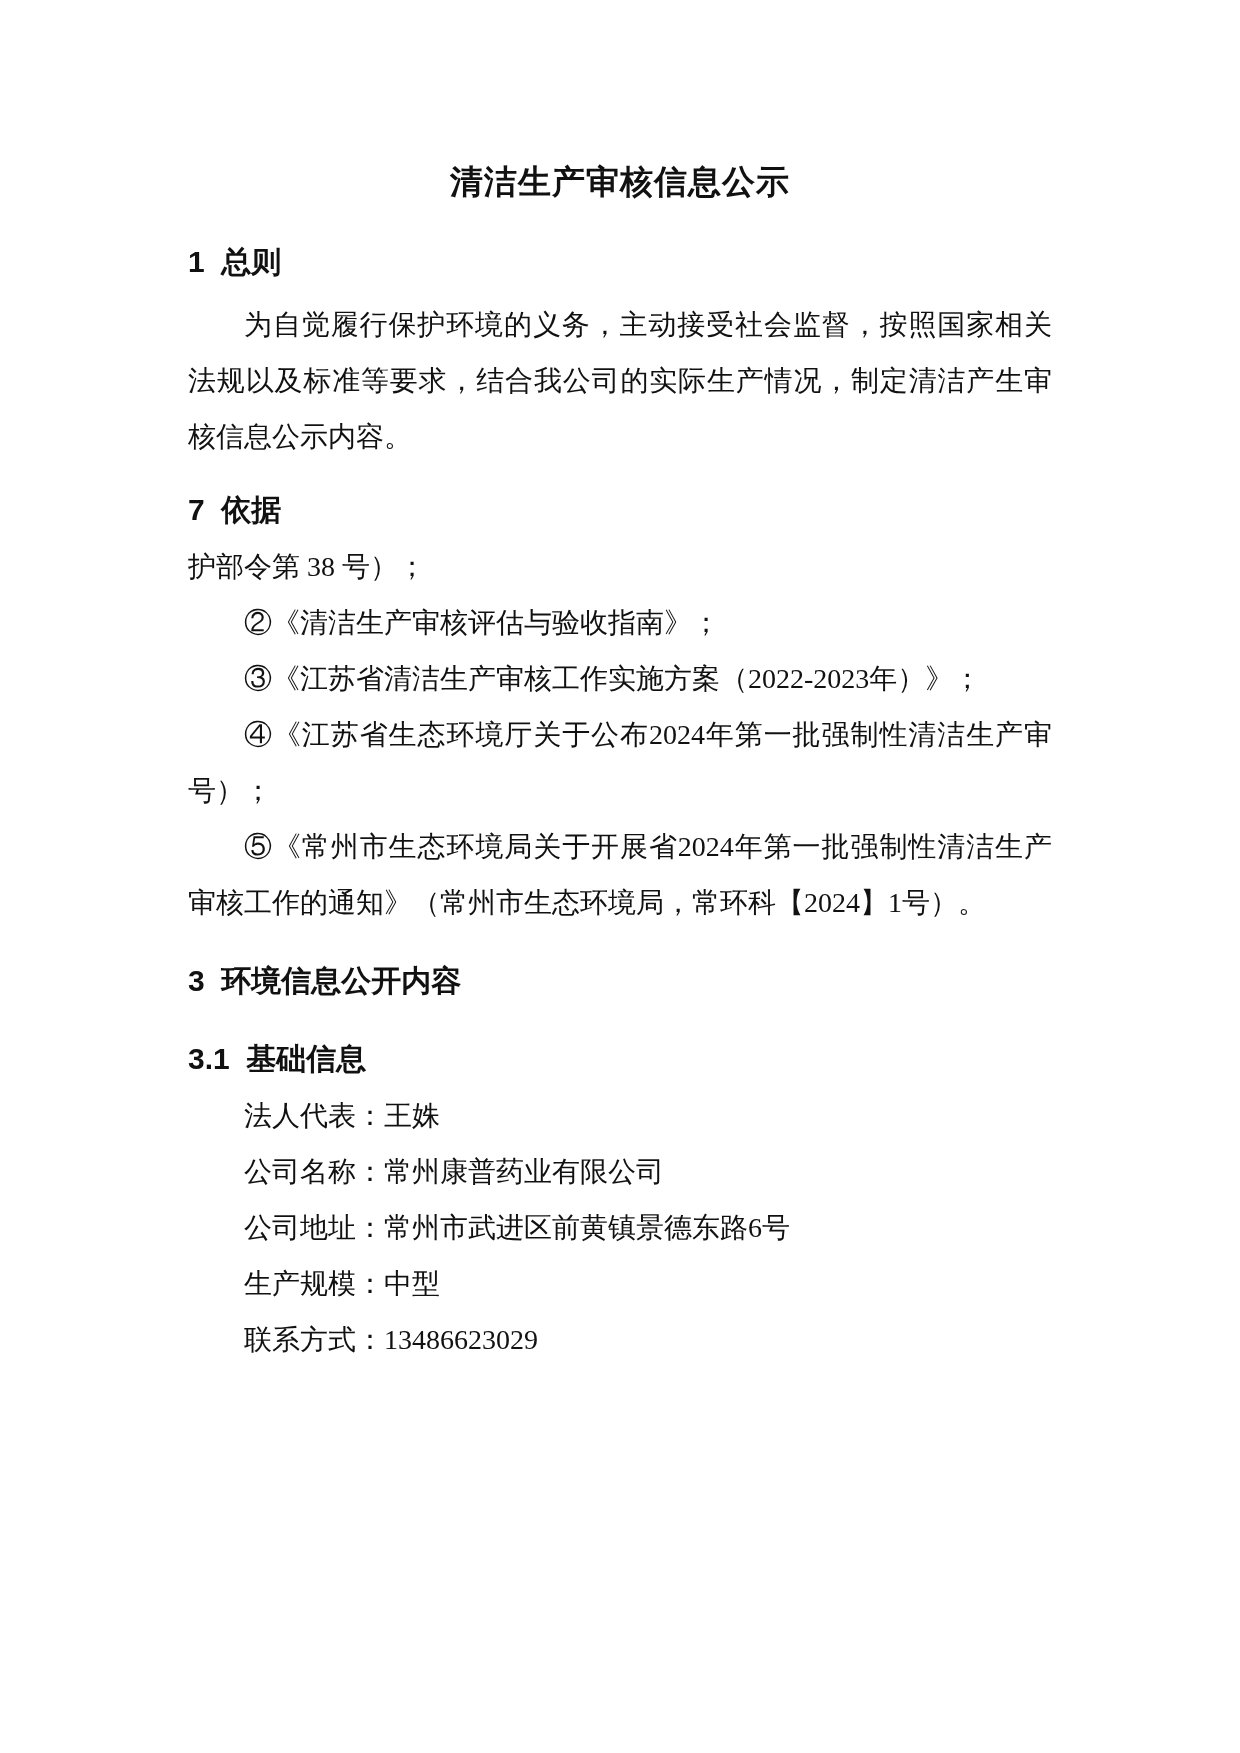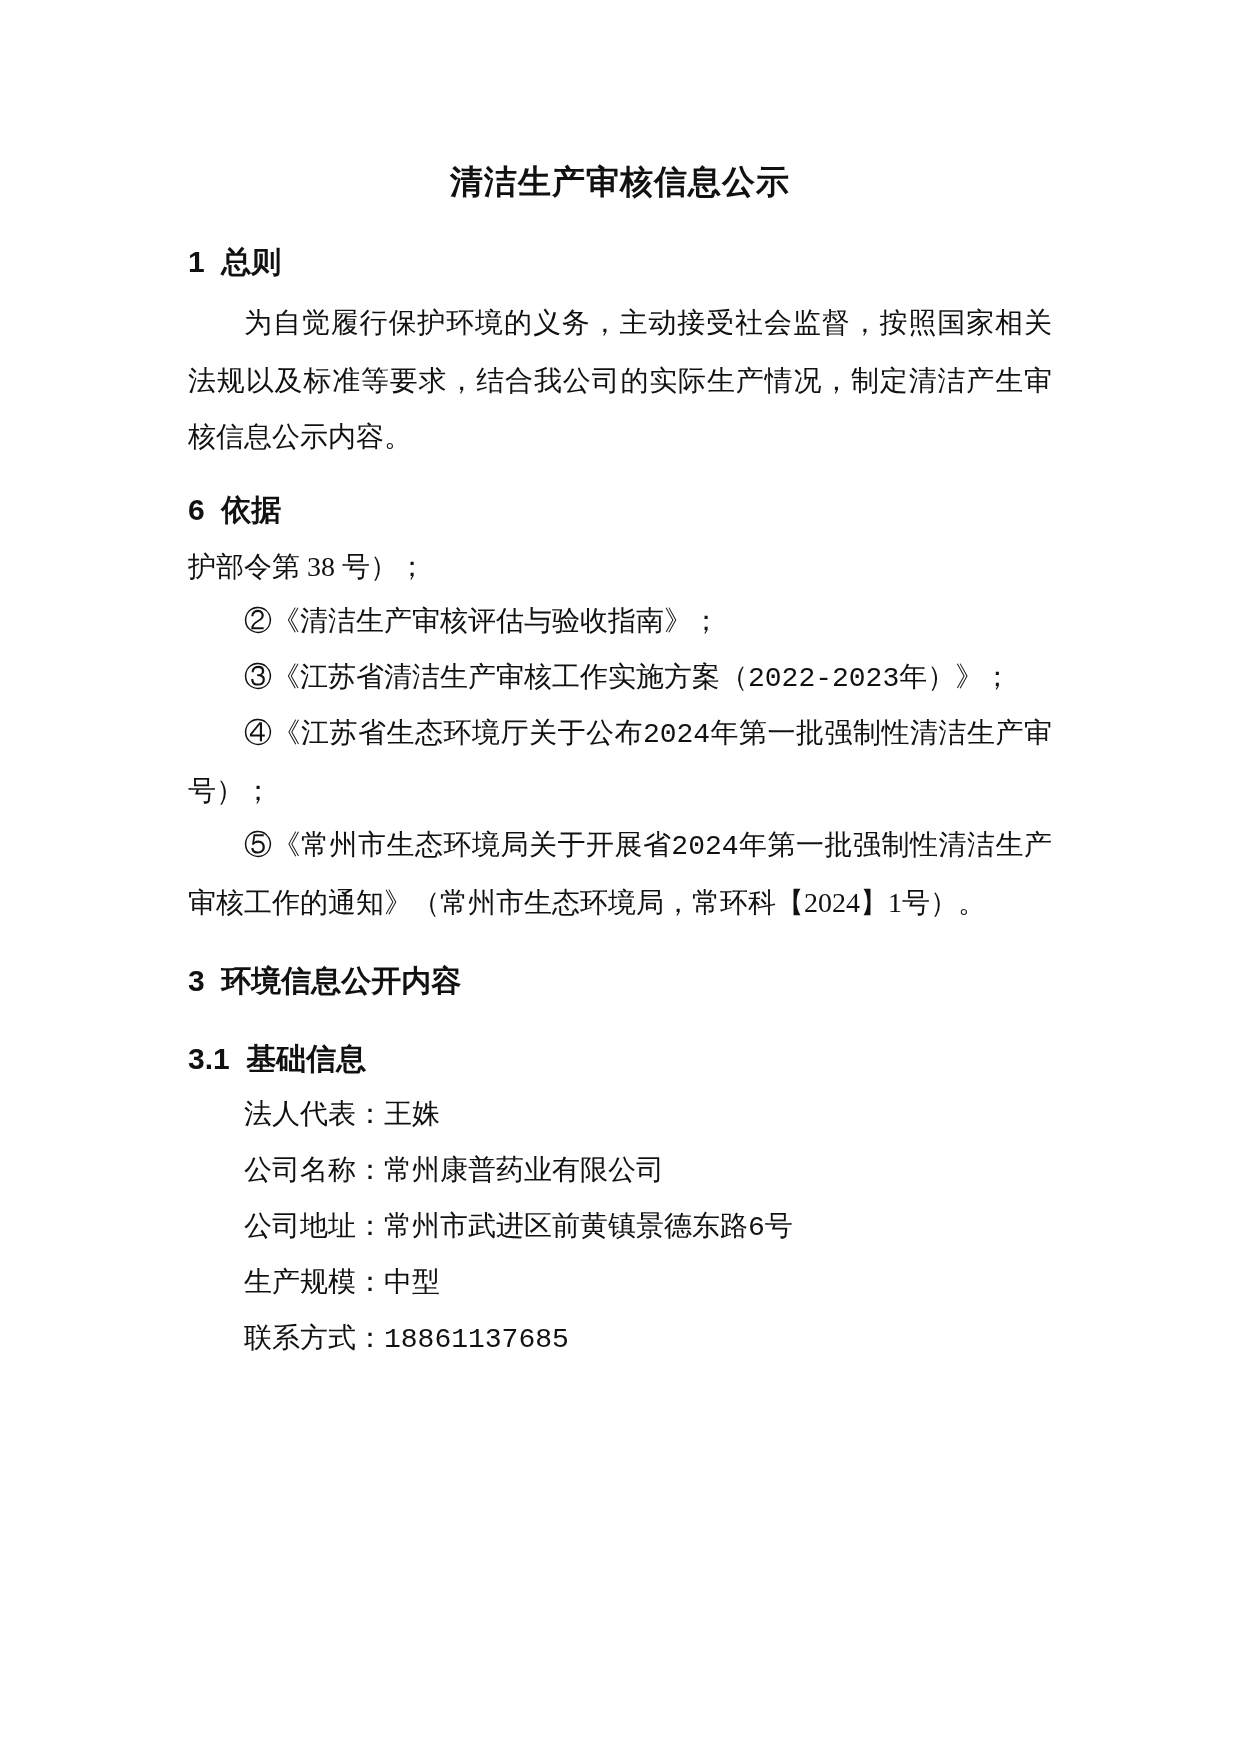--- a/index.html
+++ b/index.html
@@ -42,58 +42,58 @@
   .para { margin: 0; }
   .mp1 { margin-top: 8px; }
   .mbasis { margin-top: 2px; }
   .minfo { margin-top: 2px; }
   .line {
     font-family: "Liberation Serif", "DejaVu Serif", serif;
     font-size: 28px;
     line-height: 56px;
     white-space: normal;
   }
-  .indent { text-indent: 56px; font-family: Liberation Mono, monospace; }
+  .indent { text-indent: 56px; }
   .fill {
     text-align: justify;
     text-align-last: justify;
   }
 </style>
 </head>
 <body>
 
 <div class="page">
 
   <h1 class="title">清洁生产审核信息公示</h1>
 
   <h2 class="sec-heading mh1">1  总则</h2>
 
   <div class="para mp1">
     <div class="line indent fill">为自觉履行保护环境的义务，主动接受社会监督，按照国家相关</div>
     <div class="line fill">法规以及标准等要求，结合我公司的实际生产情况，制定清洁产生审</div>
     <div class="line">核信息公示内容。</div>
   </div>
 
-  <h2 class="sec-heading mh2">6  依据</h2>
+  <h2 class="sec-heading mh2">7  依据</h2>
 
   <div class="para mbasis">
     <div class="line">护部令第 38 号）；</div>
     <div class="line indent">②《清洁生产审核评估与验收指南》；</div>
     <div class="line indent">③《江苏省清洁生产审核工作实施方案（2022-2023年）》；</div>
     <div class="line indent fill">④《江苏省生态环境厅关于公布2024年第一批强制性清洁生产审</div>
     <div class="line">号）；</div>
     <div class="line indent fill">⑤《常州市生态环境局关于开展省2024年第一批强制性清洁生产</div>
     <div class="line">审核工作的通知》（常州市生态环境局，常环科【2024】1号）。</div>
   </div>
 
   <h2 class="sec-heading mh3">3  环境信息公开内容</h2>
 
   <h2 class="sec-heading mh31">3.1  基础信息</h2>
 
   <div class="para minfo">
     <div class="line indent">法人代表：王姝</div>
     <div class="line indent">公司名称：常州康普药业有限公司</div>
     <div class="line indent">公司地址：常州市武进区前黄镇景德东路6号</div>
     <div class="line indent">生产规模：中型</div>
-    <div class="line indent">联系方式：18861137685</div>
+    <div class="line indent">联系方式：13486623029</div>
   </div>
 
 </div>
 
 </body></html>

